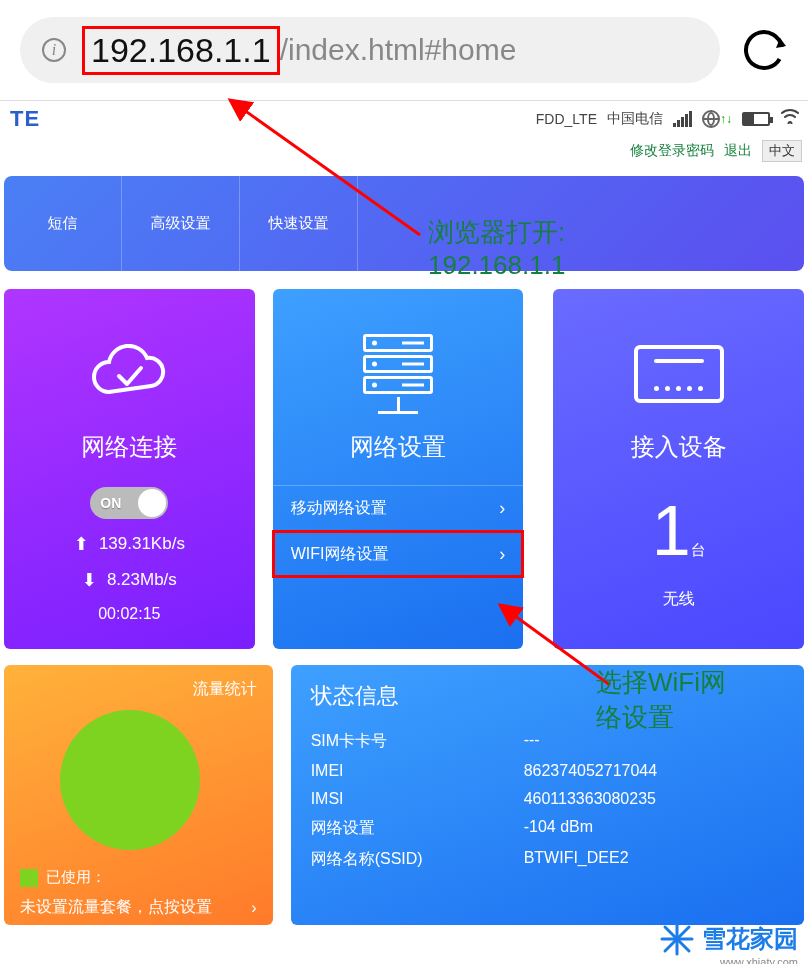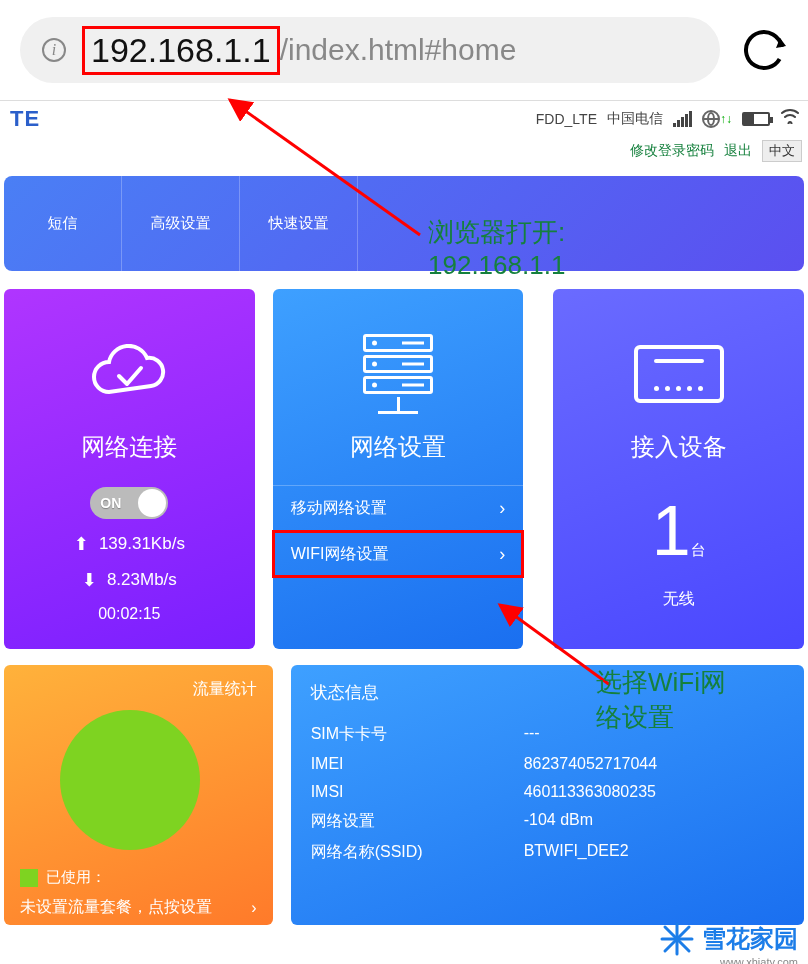--- a/index.html
+++ b/index.html
@@ -67,21 +67,21 @@
 
 .row2 { display:flex; gap:18px; margin: 16px 4px 0; }
 .card-orange { flex:1; background: linear-gradient(160deg, #ffb23b 0%, #ff7a2a 100%); border-radius:6px; color:#fff; height:260px; padding:14px 16px; position:relative; }
 .traffic-title { text-align:right; font-size:16px; }
 .pie { width: 140px; height: 140px; background:#7ed321; border-radius:50%; margin: 10px 0 0 40px; }
 .legend { display:flex; align-items:center; gap:8px; margin-top:18px; font-size:15px; }
 .legend .sw { width:18px; height:18px; background:#7ed321; }
 .traffic-msg { display:flex; align-items:center; justify-content:space-between; font-size:16px; margin-top:10px; }
 
 .card-status { flex:2; background: linear-gradient(160deg, #3ea0ff 0%, #1a6ff0 100%); border-radius:6px; color:#fff; height:260px; padding:16px 20px; }
-.card-status h3 { font-size:17px; font-weight:500; margin-bottom:20px; }
+.card-status h3 { font-size:22px; font-weight:500; margin-bottom:20px; }
 .status-row { display:flex; font-size:16px; margin: 10px 0; }
 .status-row .k { flex: 0 0 45%; }
 .status-row .v { flex:1; }
 
 
 .anno { position:absolute; color:#15803d; font-size:26px; font-weight:500; z-index:200; pointer-events:none; }
 svg.anno-line { position:absolute; z-index:199; pointer-events:none; }
 
 
 .watermark { position:absolute; bottom:8px; right:10px; display:flex; align-items:center; gap:8px; color:#1c7de8; font-size:24px; font-weight:bold; }

